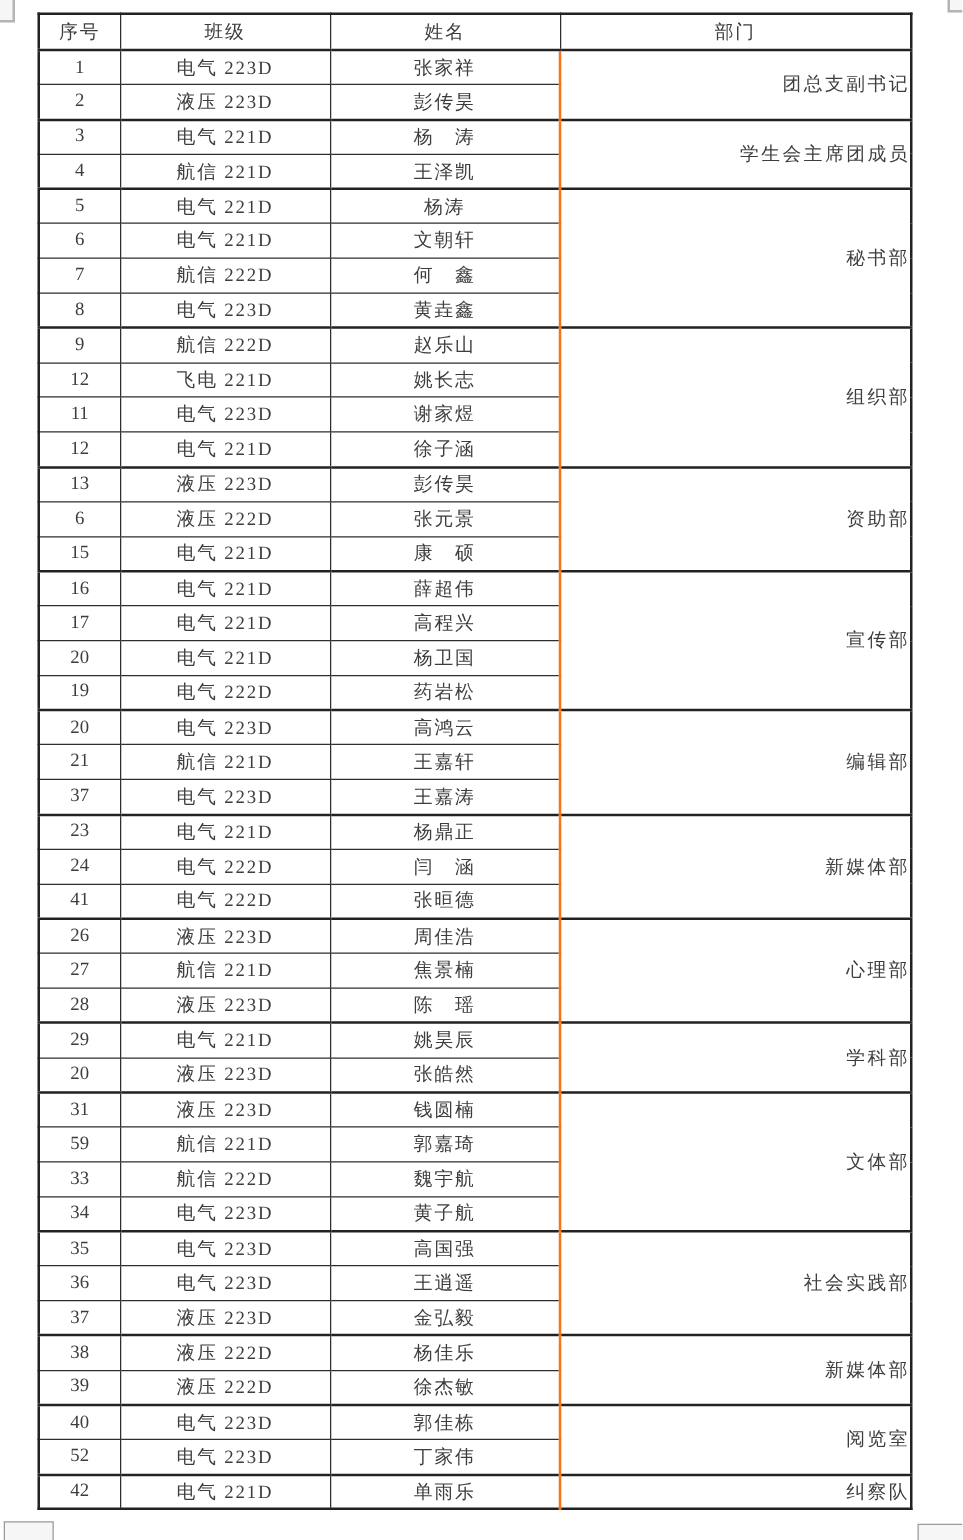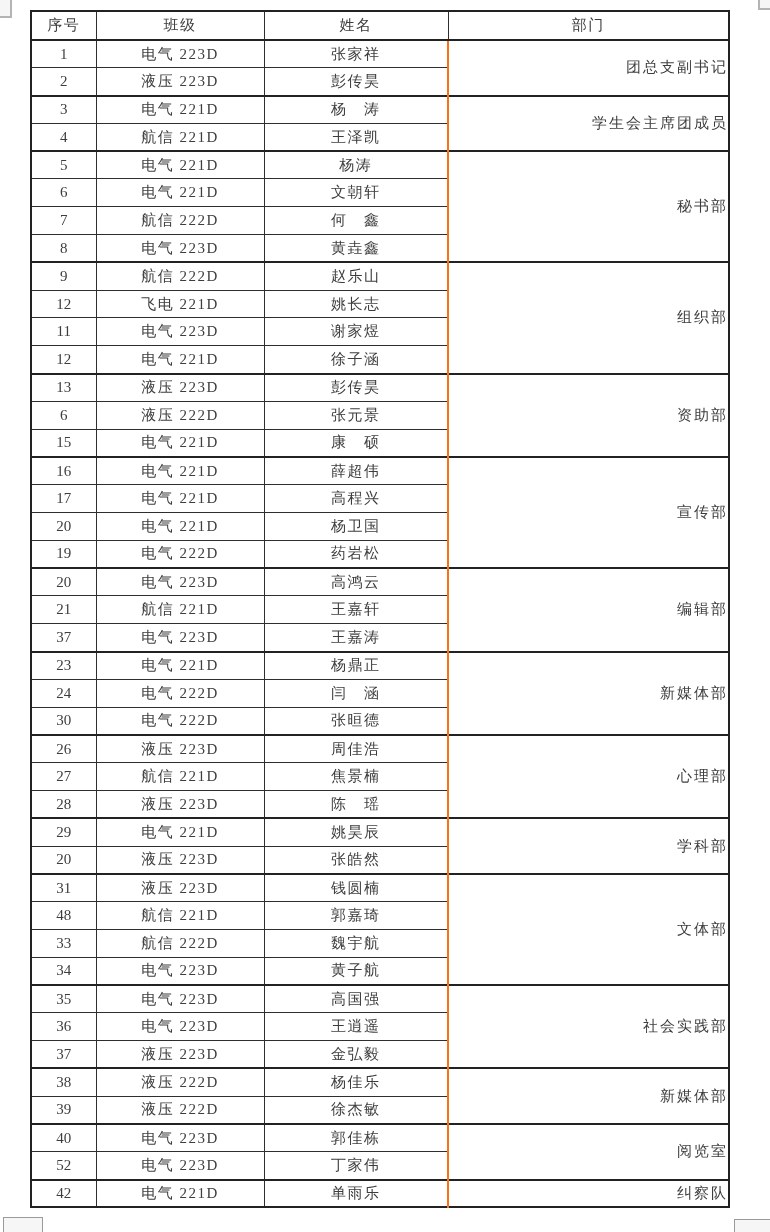--- a/index.html
+++ b/index.html
@@ -202,21 +202,21 @@
           <td class="class-cell">电气 221D</td>
           <td class="name-cell">杨鼎正</td>
           <td class="dept-cell" rowspan="3">新媒体部</td>
         </tr>
         <tr>
           <td class="no-cell">24</td>
           <td class="class-cell">电气 222D</td>
           <td class="name-cell">闫　涵</td>
         </tr>
         <tr>
-          <td class="no-cell">30</td>
+          <td class="no-cell">41</td>
           <td class="class-cell">电气 222D</td>
           <td class="name-cell">张晅德</td>
         </tr>
         <tr class="group-start">
           <td class="no-cell">26</td>
           <td class="class-cell">液压 223D</td>
           <td class="name-cell">周佳浩</td>
           <td class="dept-cell" rowspan="3">心理部</td>
         </tr>
         <tr>
@@ -240,21 +240,21 @@
           <td class="class-cell">液压 223D</td>
           <td class="name-cell">张皓然</td>
         </tr>
         <tr class="group-start">
           <td class="no-cell">31</td>
           <td class="class-cell">液压 223D</td>
           <td class="name-cell">钱圆楠</td>
           <td class="dept-cell" rowspan="4">文体部</td>
         </tr>
         <tr>
-          <td class="no-cell">48</td>
+          <td class="no-cell">59</td>
           <td class="class-cell">航信 221D</td>
           <td class="name-cell">郭嘉琦</td>
         </tr>
         <tr>
           <td class="no-cell">33</td>
           <td class="class-cell">航信 222D</td>
           <td class="name-cell">魏宇航</td>
         </tr>
         <tr>
           <td class="no-cell">34</td>

